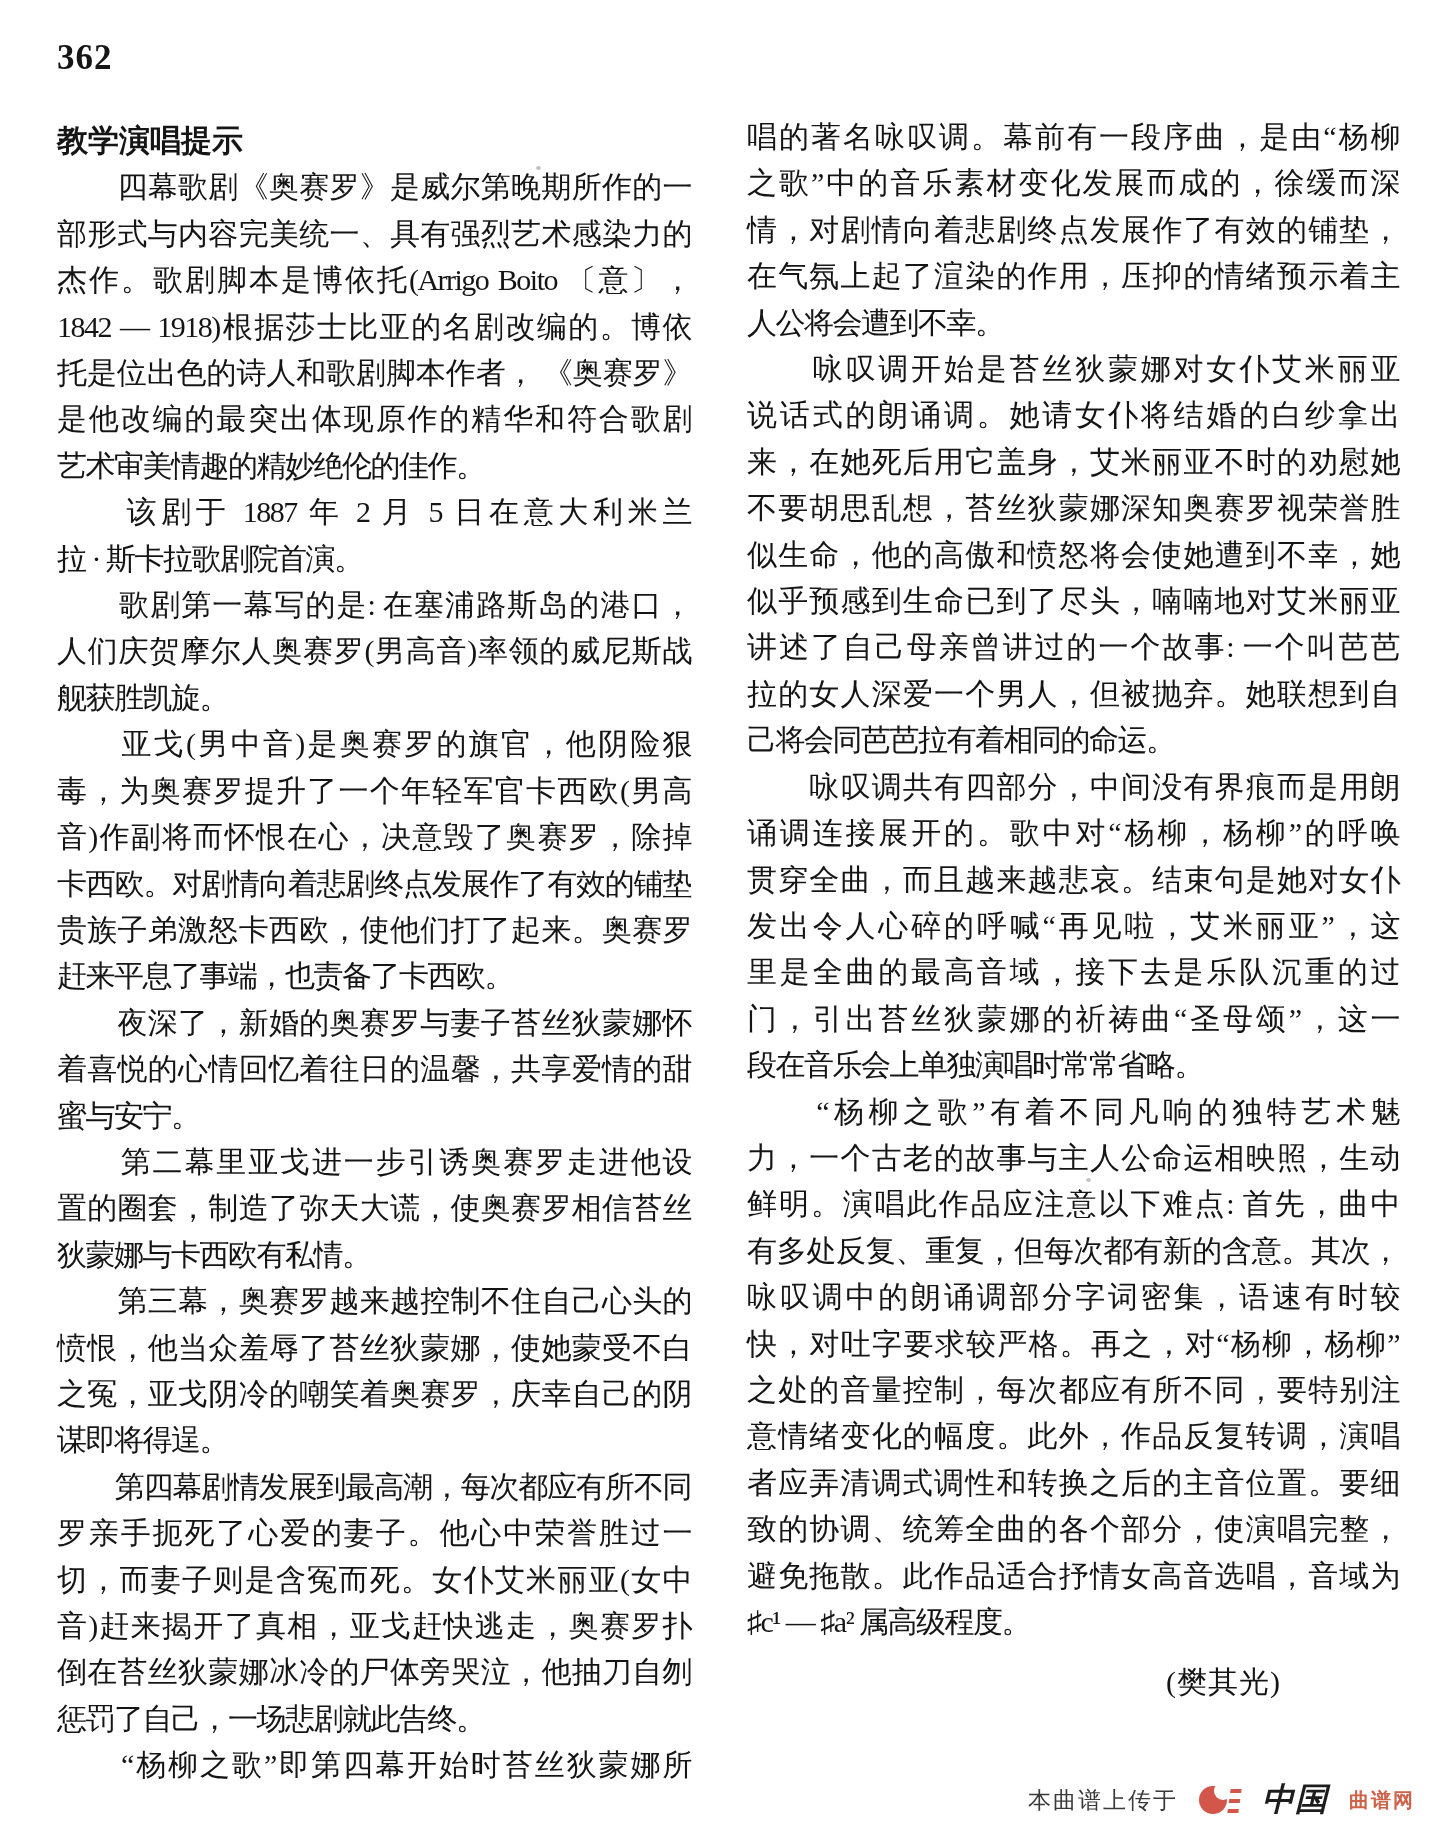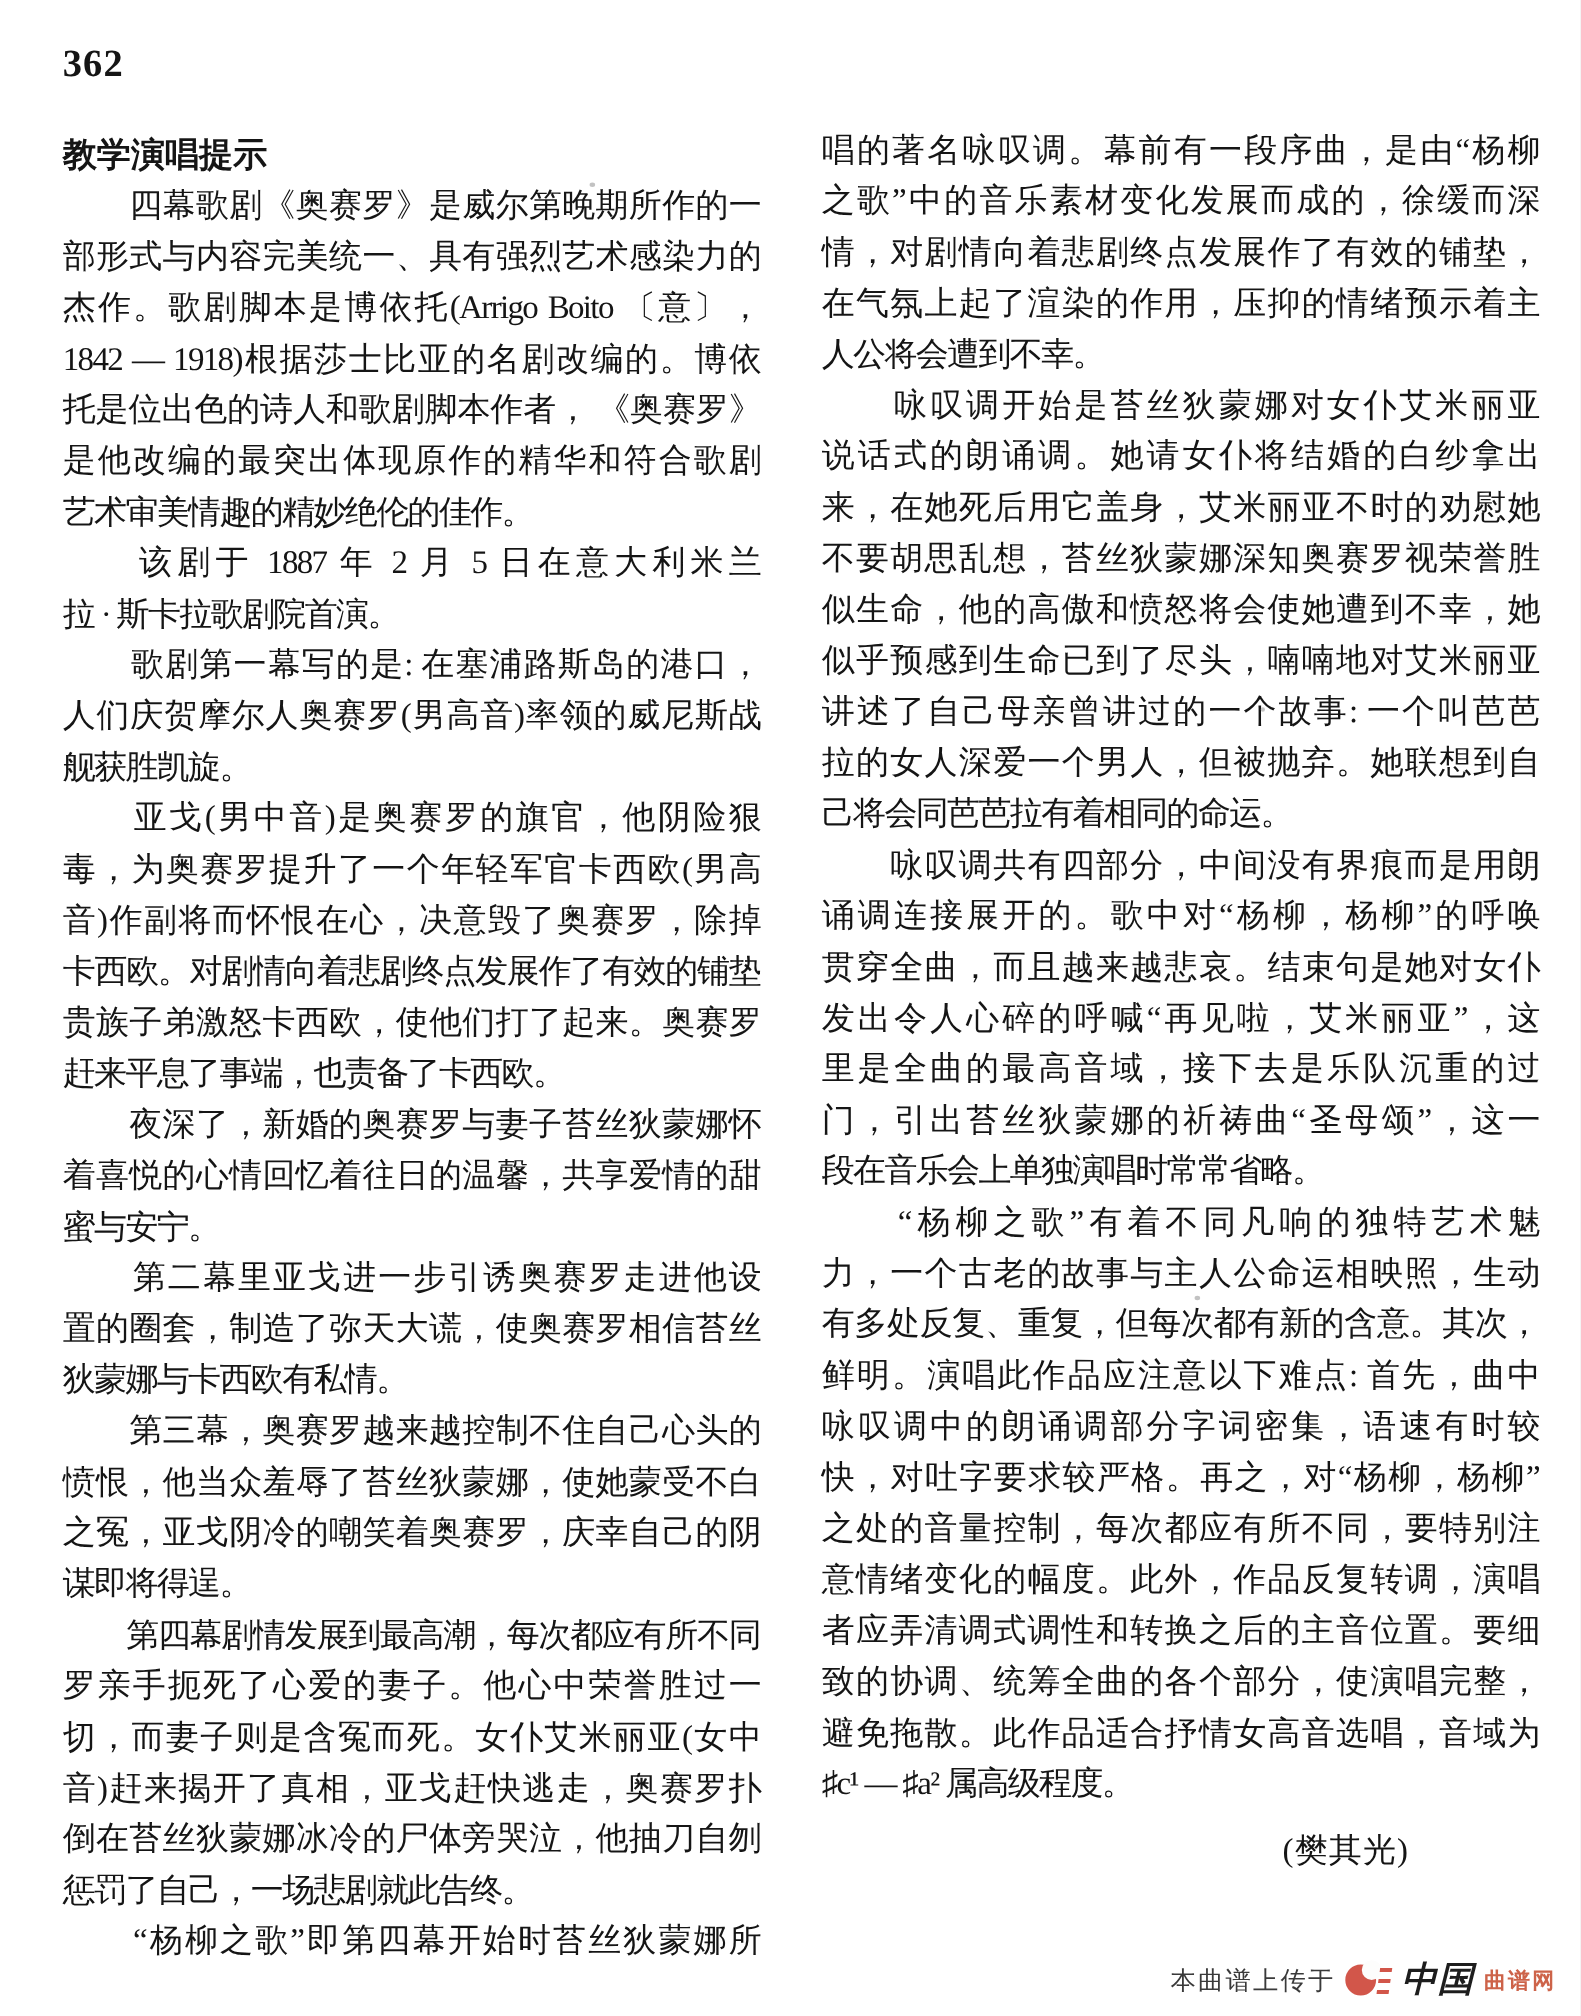--- a/index.html
+++ b/index.html
@@ -32,21 +32,21 @@
     text-align-last:left;
   }
   .signature{
     position:absolute;left:747px;top:1662px;width:652px;
     font-size:30px;font-weight:normal;
     text-align:right;padding-right:118px;box-sizing:border-box;
     letter-spacing:1px;
   }
   .watermark{
     position:absolute;top:1782px;right:22px;height:36px;
-    display:flex;align-items:center;gap:9px;
+    display:flex;align-items:center;gap:21px;
   }
   .wm-text{font-size:23px;color:#3a3a3a;letter-spacing:2px;}
   .wm-logo{position:relative;width:42px;height:32px;display:inline-block;}
   .wm-logo .disc{
     position:absolute;left:0;top:2px;width:28px;height:28px;
     background:#d2564a;border-radius:50%;
   }
   .wm-logo .disc::after{
     content:"";position:absolute;top:-4px;right:-5px;
     width:18px;height:18px;background:#fdfdfc;border-radius:50%;
@@ -123,22 +123,22 @@
       <div class="line short">己将会同芭芭拉有着相同的命运。</div>
       <div class="line">　　咏叹调共有四部分，中间没有界痕而是用朗</div>
       <div class="line">诵调连接展开的。歌中对“杨柳，杨柳”的呼唤</div>
       <div class="line">贯穿全曲，而且越来越悲哀。结束句是她对女仆</div>
       <div class="line">发出令人心碎的呼喊“再见啦，艾米丽亚”，这</div>
       <div class="line">里是全曲的最高音域，接下去是乐队沉重的过</div>
       <div class="line">门，引出苔丝狄蒙娜的祈祷曲“圣母颂”，这一</div>
       <div class="line short">段在音乐会上单独演唱时常常省略。</div>
       <div class="line">　　“杨柳之歌”有着不同凡响的独特艺术魅</div>
       <div class="line">力，一个古老的故事与主人公命运相映照，生动</div>
+      <div class="line">鲜明。演唱此作品应注意以下难点: 首先，曲中</div>
       <div class="line">有多处反复、重复，但每次都有新的含意。其次，</div>
-      <div class="line">鲜明。演唱此作品应注意以下难点: 首先，曲中</div>
       <div class="line">咏叹调中的朗诵调部分字词密集，语速有时较</div>
       <div class="line">快，对吐字要求较严格。再之，对“杨柳，杨柳”</div>
       <div class="line">之处的音量控制，每次都应有所不同，要特别注</div>
       <div class="line">意情绪变化的幅度。此外，作品反复转调，演唱</div>
       <div class="line">者应弄清调式调性和转换之后的主音位置。要细</div>
       <div class="line">致的协调、统筹全曲的各个部分，使演唱完整，</div>
       <div class="line">避免拖散。此作品适合抒情女高音选唱，音域为</div>
       <div class="line short">♯c¹ — ♯a² 属高级程度。</div>
     </div>
 

